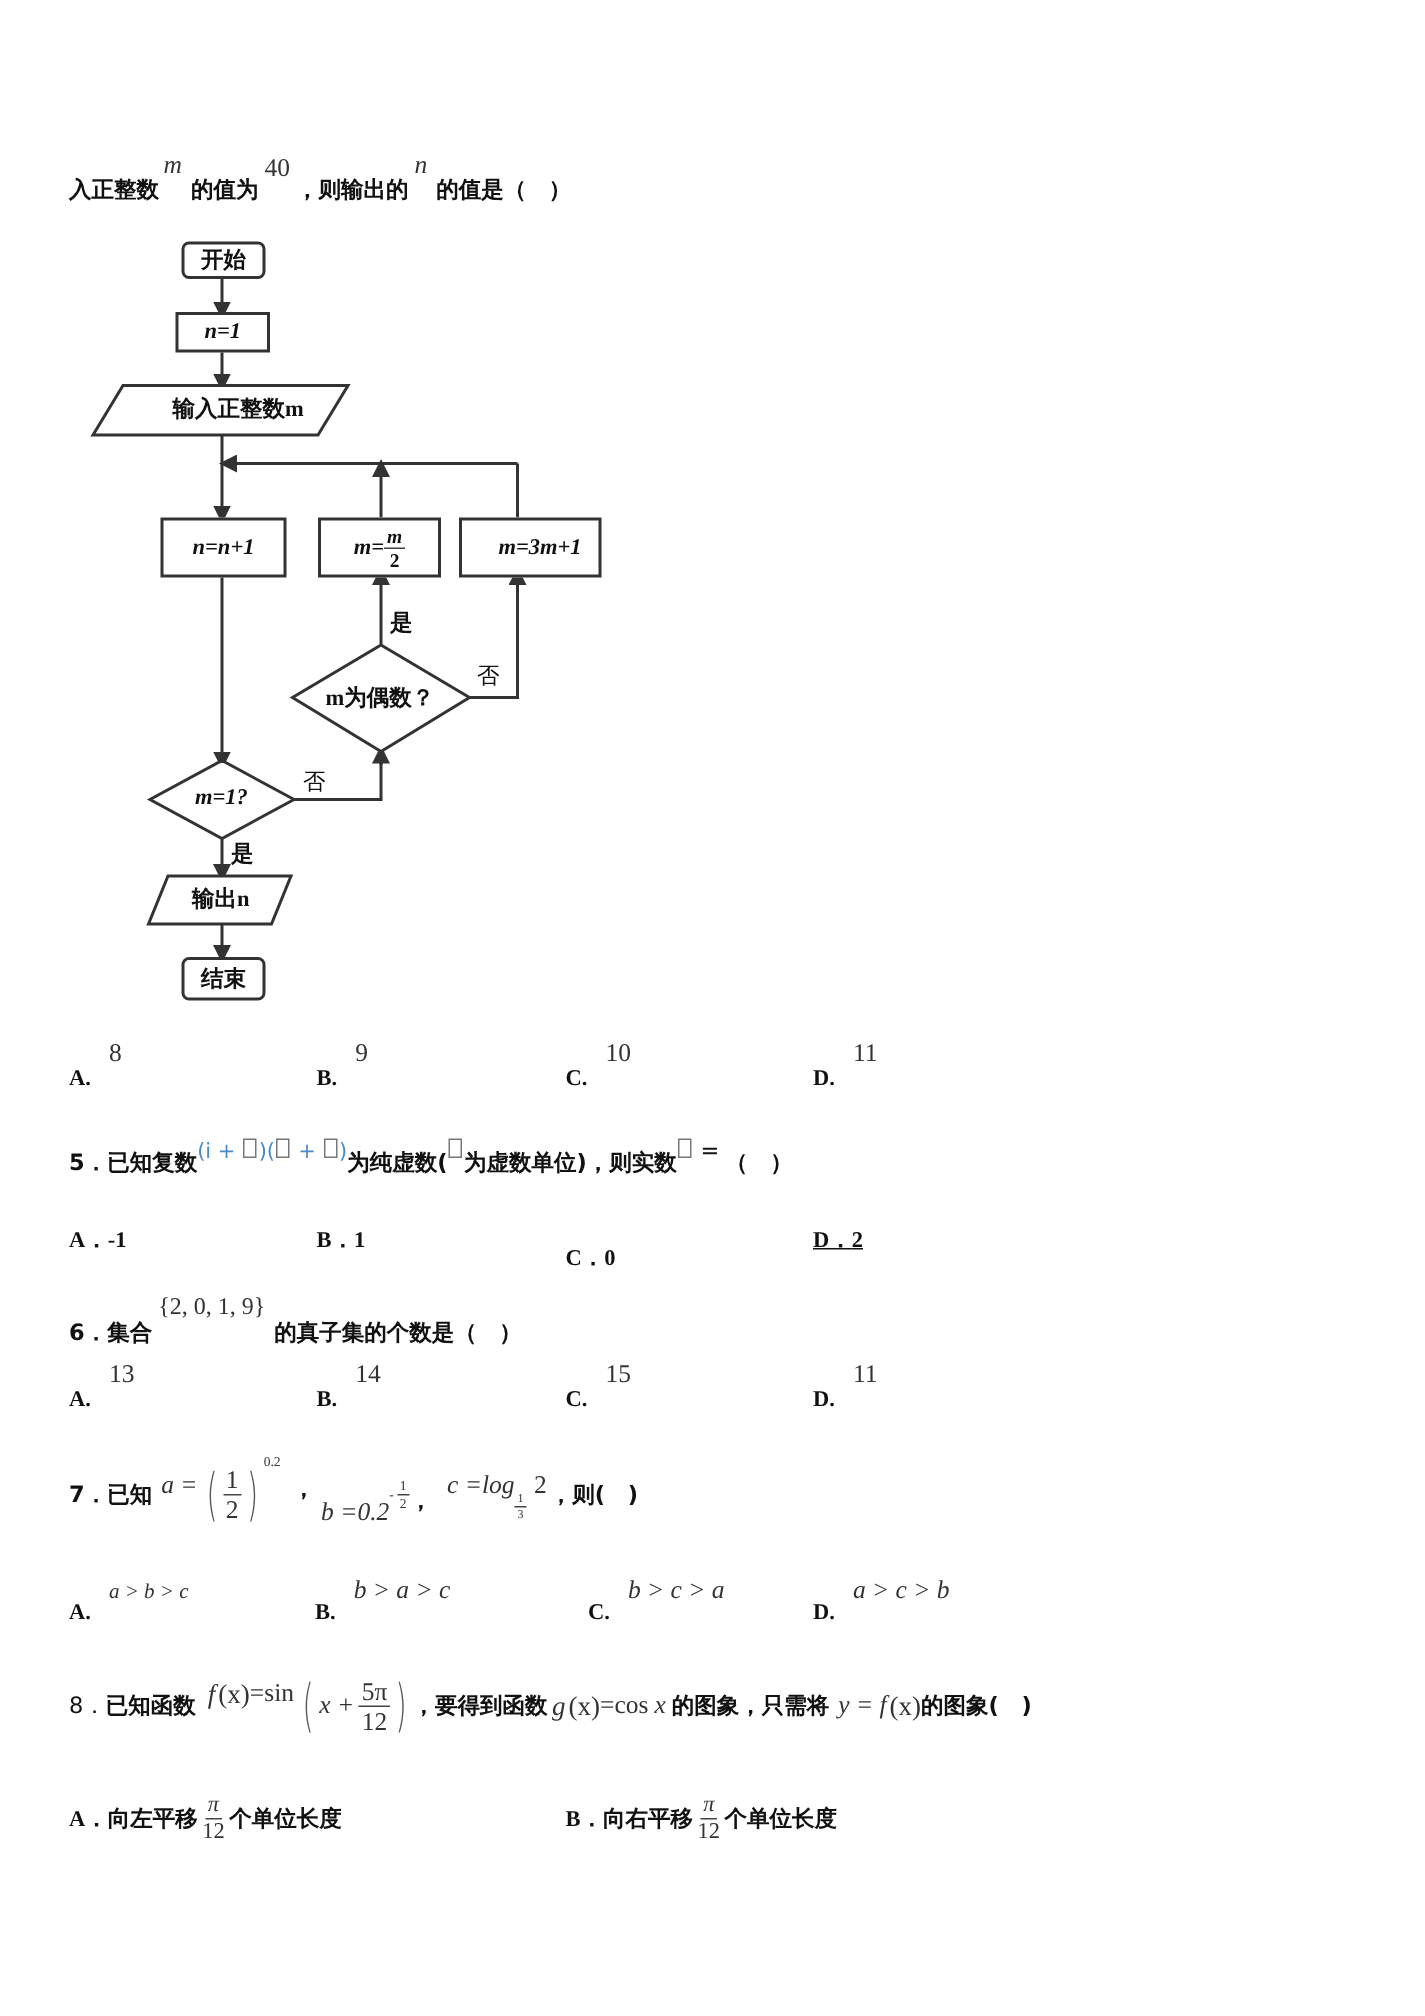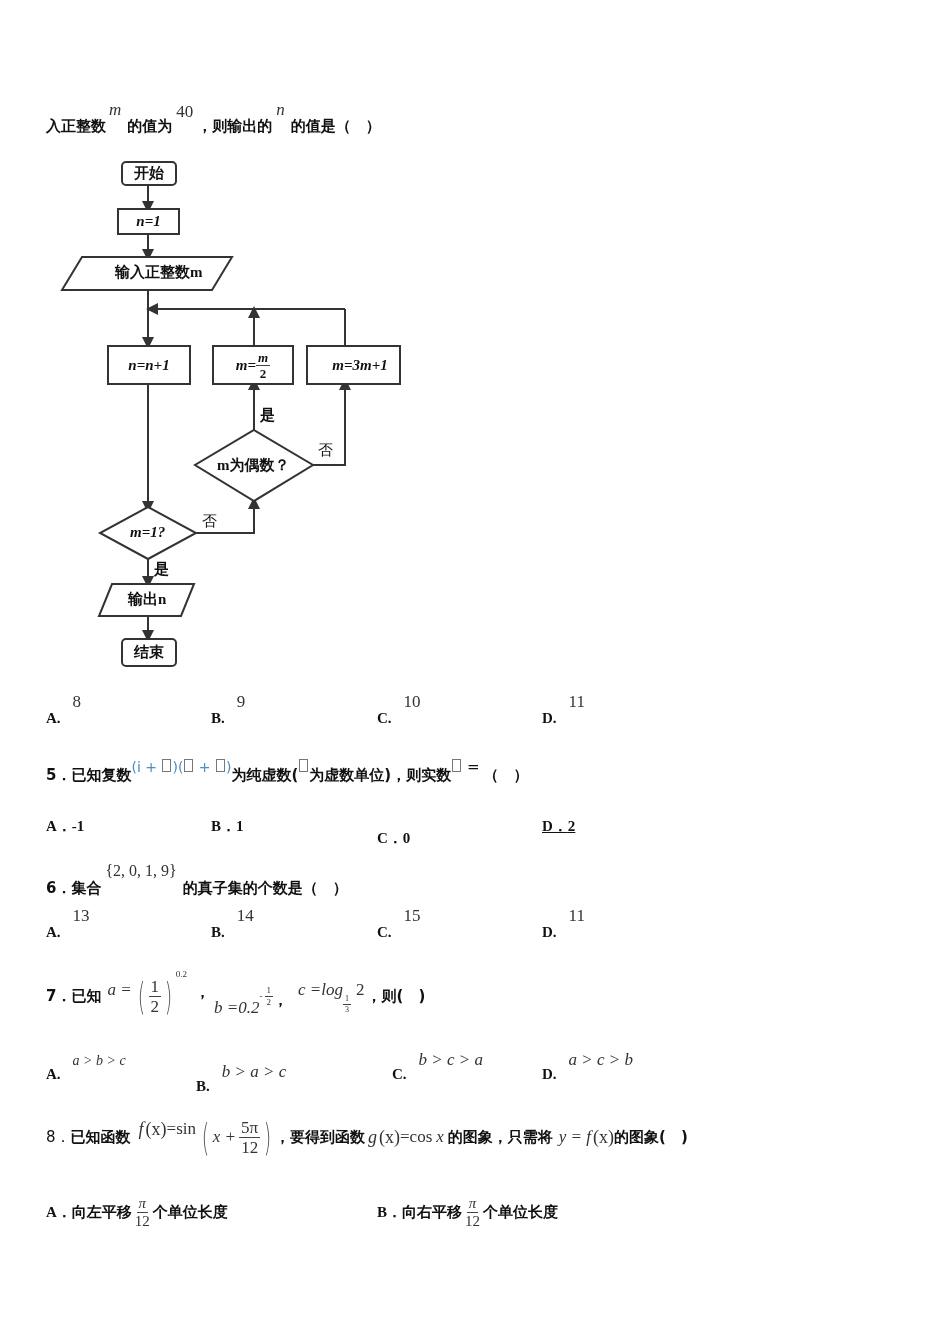--- a/index.html
+++ b/index.html
@@ -161,21 +161,21 @@
   <span class="frac math" style="font-size:8px; position:relative; top:8px;">
       <span class="num">1</span>
       <span class="den">3</span>
     </span>
   <span class="math" style="font-size:17px; margin-left:5px; position:relative; top:-6px;">2</span>
   <span style="margin-left:2px;">，则(　)</span>
 </div>
 
 <div>
   <div class="abs" style="left:46px; top:1050px;"><span class="opt-label" style="position:relative; top:14px;">A.</span><span class="mathi" style="margin-left:12px; font-size:14px;">a &gt; b &gt; c</span></div>
-  <div class="abs" style="left:196px; top:1050px;margin-top:12px;"><span class="opt-label" style="position:relative; top:14px;">B.</span><span class="mathi" style="margin-left:12px; font-size:17px;">b &gt; a &gt; c</span></div>
+  <div class="abs" style="left:210px; top:1050px;"><span class="opt-label" style="position:relative; top:14px;">B.</span><span class="mathi" style="margin-left:12px; font-size:17px;">b &gt; a &gt; c</span></div>
   <div class="abs" style="left:377px; top:1050px;margin-left:15px;"><span class="opt-label" style="position:relative; top:14px;">C.</span><span class="mathi" style="margin-left:12px; font-size:17px;">b &gt; c &gt; a</span></div>
   <div class="abs" style="left:542px; top:1050px;"><span class="opt-label" style="position:relative; top:14px;">D.</span><span class="mathi" style="margin-left:12px; font-size:17px;">a &gt; c &gt; b</span></div>
 </div>
 
 <div class="abs qtext" style="left:46px; top:1112px; display:flex; align-items:center; height:50px;">
   <span style="font-weight:normal;">8．</span>
     <span>已知函数</span>
   <span class="mathi" style="font-size:18px; margin-left:8px; position:relative; top:-8px;">f</span>
   <span class="math" style="font-size:18px; margin-left:2px; position:relative; top:-8px;">(x)</span>
   <span class="math" style="font-size:17px; position:relative; top:-8px;"> =sin</span>

